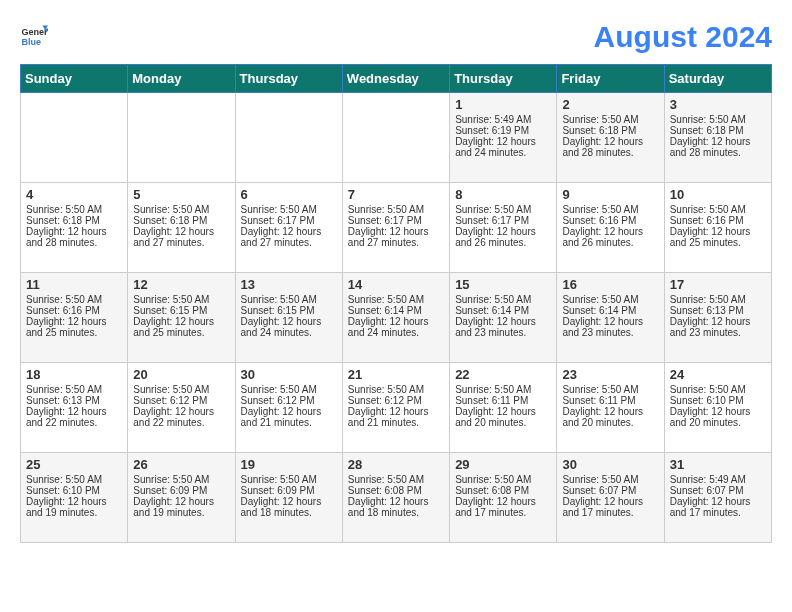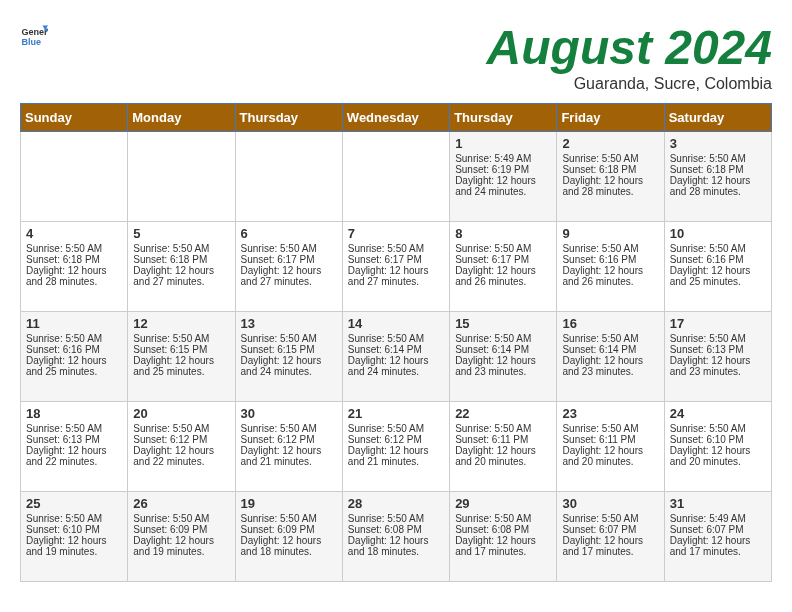--- a/index.html
+++ b/index.html
@@ -22,36 +22,35 @@
       gap: 4px;
     }
     .logo-icon {
       width: 28px;
       height: 28px;
     }
     .title-area {
       text-align: right;
     }
     .month-title {
-      font-size: 48px;
+      font-size: 30px;
       font-weight: bold;
-      color: #15803d;
-      font-style: italic;
+      color: #3b82f6;
     }
     .location {
       font-size: 16px;
       color: #333;
     }
     table {
       width: 100%;
       border-collapse: collapse;
       table-layout: fixed;
     }
     thead tr {
-      background-color: #a16207;
+      background-color: #0f766e;
       color: #fff;
     }
     thead th {
       padding: 6px 4px;
       font-size: 13px;
       font-weight: bold;
       text-align: left;
       border: 1px solid #3a7bc8;
     }
     tbody tr {
@@ -85,21 +84,20 @@
   <div class="logo">
     <svg class="logo-icon" viewBox="0 0 40 40">
       <text x="2" y="22" font-size="13" font-weight="bold" fill="#333">General</text>
       <text x="2" y="35" font-size="13" font-weight="bold" fill="#3a7bc8">Blue</text>
       <polygon points="32,8 40,8 36,14" fill="#3a7bc8"></polygon>
       <polygon points="34,12 42,12 38,18" fill="#3a7bc8"></polygon>
     </svg>
   </div>
   <div class="title-area">
     <div class="month-title">August 2024</div>
-    <div class="location">Guaranda, Sucre, Colombia</div>
   </div>
 </div>
 
 <table>
   <thead>
     <tr id="weekday-header">
     <th>Sunday</th>
         <th>Monday</th>
         <th>Thursday</th>
         <th>Wednesday</th>

